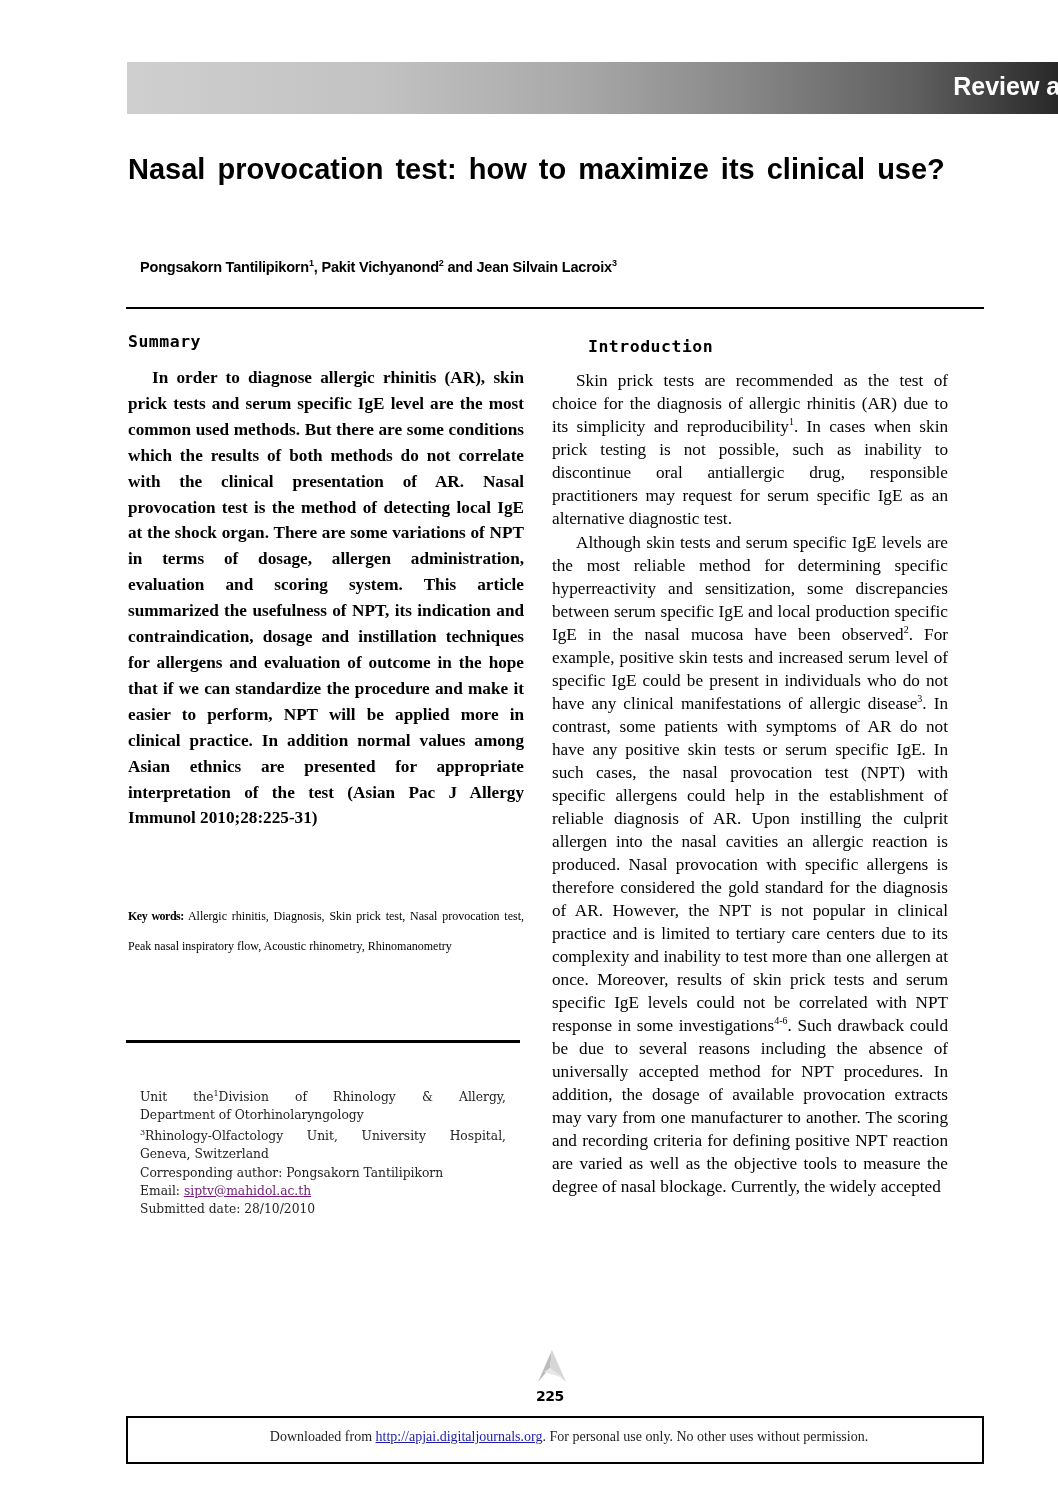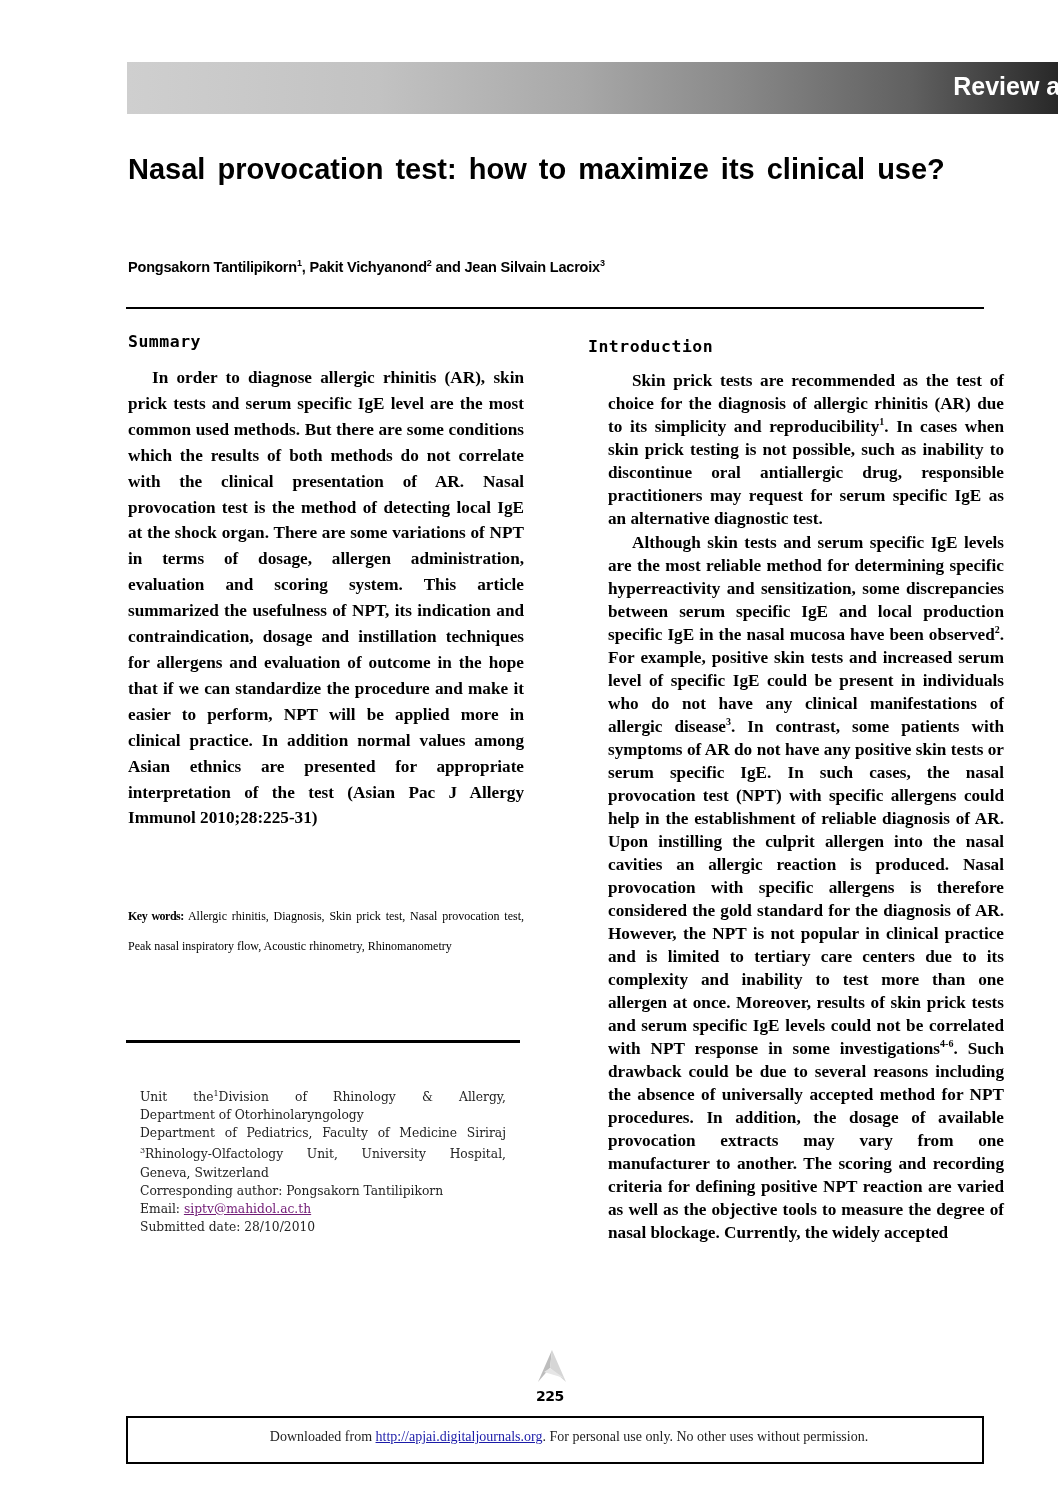--- a/index.html
+++ b/index.html
@@ -11,28 +11,28 @@
   .banner-label {
     position: absolute; right: 14px; top: 10px;
     font-family: "Liberation Sans", sans-serif; font-weight: bold; font-size: 25px; color: #fff;
   }
   .title {
     position: absolute; left: 128px; top: 148px; width: 856px;
     font-family: "Liberation Sans", sans-serif; font-weight: bold; font-size: 29px;
     line-height: 42px; text-align: justify; text-align-last: left; word-spacing: 4px; margin: 0;
   }
   .authors {
-    position: absolute; left: 128px; top: 258px;
+    position: absolute; left: 140px; top: 258px;
     font-family: "Liberation Sans", sans-serif; font-weight: bold; font-size: 14.5px; letter-spacing: -0.2px;
   }
   .authors sup { font-size: 9px; }
   .rule-top { position: absolute; left: 126px; top: 307px; width: 858px; height: 2px; background: #000; }
 
   .col-left { position: absolute; left: 128px; width: 396px; }
-  .col-right { position: absolute; left: 608px; width: 396px; font-weight: bold; }
+  .col-right { position: absolute; left: 552px; width: 396px; }
 
   .section-heading {
     font-family: "DejaVu Sans Mono", monospace; font-weight: bold; font-size: 16.5px; letter-spacing: 0.5px; margin: 0;
   }
   .summary-heading { position: absolute; top: 332px; left: 128px; }
   .intro-heading { position: absolute; top: 337px; left: 588px; }
 
   .summary-text {
     top: 365px; font-family: "Liberation Serif", serif; font-weight: bold; font-size: 17.2px;
     line-height: 25.9px; text-align: justify; text-indent: 24px; margin: 0;
@@ -94,21 +94,20 @@
 <h2 class="section-heading summary-heading">Summary</h2>
 <p class="col-left summary-text">In order to diagnose allergic rhinitis (AR), skin prick tests and serum specific IgE level are the most common used methods.  But there are some conditions which the results of both methods do not correlate with the clinical presentation of AR. Nasal provocation test is the method of detecting local IgE at the shock organ. There are some variations of NPT in terms of dosage, allergen administration, evaluation and scoring system. This article summarized the usefulness of NPT, its indication and contraindication, dosage and instillation techniques for allergens and evaluation of outcome in the hope that if we can standardize the procedure and make it easier to perform, NPT will be applied more in clinical practice. In addition normal values among Asian ethnics are presented for appropriate interpretation of the test (Asian Pac J Allergy Immunol 2010;28:225-31)</p>
 
 <p class="col-left keywords"><b>Key words:</b><span> Allergic rhinitis, Diagnosis, Skin prick test, Nasal provocation test, Peak nasal inspiratory flow, Acoustic rhinometry, Rhinomanometry</span></p>
 
 <div class="rule-left"></div>
 
 <div class="affil">
   <span class="line"><span>Unit the</span><sup>1</sup><span>Division of Rhinology &amp; Allergy,</span></span>
   <span class="line last">Department of Otorhinolaryngology</span>
-  <span class="line">Department of Pediatrics, Faculty of Medicine Siriraj</span>
   <span class="line"><sup>3</sup><span>Rhinology-Olfactology Unit, University Hospital,</span></span>
   <span class="line last">Geneva, Switzerland</span>
   <span class="line last">Corresponding author: Pongsakorn Tantilipikorn</span>
   <span class="line last"><span>Email: </span><a href="#">siptv@mahidol.ac.th</a></span>
   <span class="line last">Submitted date: 28/10/2010</span>
 </div>
 
 <h2 class="section-heading intro-heading">Introduction</h2>
 
 <p class="col-right intro-text intro-p1"><span>Skin prick tests are recommended as the test of choice for the diagnosis of allergic rhinitis (AR) due to its simplicity and reproducibility</span><sup>1</sup><span>. In cases when skin prick testing is not possible, such as inability to discontinue oral antiallergic drug, responsible practitioners may request for serum specific IgE as an alternative diagnostic test.</span></p>

